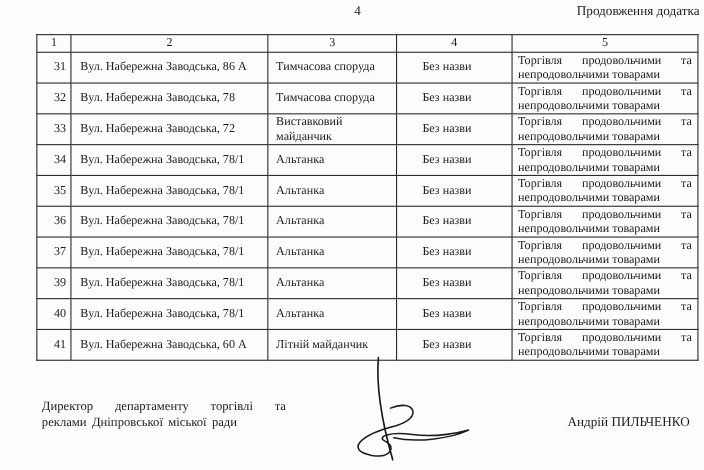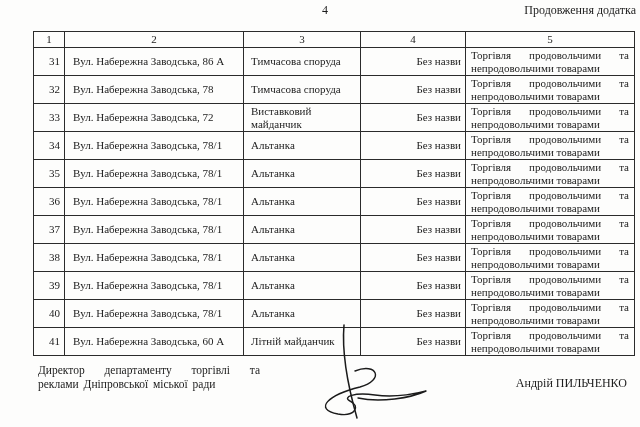--- a/index.html
+++ b/index.html
@@ -43,21 +43,21 @@
   .doc-table thead th{height:15px;text-align:center;padding:0 2px;}
   .doc-table tbody tr{height:27px;}
   .col-num{width:31px;}
   .col-addr{width:179px;}
   .col-type{width:117px;}
   .col-name{width:105px;}
   .col-purp{width:169px;}
   .doc-table td.c-num{text-align:right;}
   .doc-table td.c-addr{padding-left:8px;margin-left:47px;}
   .doc-table td.c-type{padding-left:7px;margin-left:44px;}
-  .doc-table td.c-name{padding-left:13px;vertical-align:middle;text-align:right;}
+  .doc-table td.c-name{padding-left:23px;vertical-align:middle;}
   .doc-table td.c-purp{
     text-align:justify;
     text-align-last:left;
     padding:1px 5px;
     vertical-align:middle;
   }
   
   .signatory-title{
     position:absolute;left:38px;top:363px;width:222px;
     font-size:11.5px;line-height:14px;
@@ -150,27 +150,20 @@
         </tr>
 
         <tr>
           <td class="c-num">37</td>
           <td class="c-addr">Вул. Набережна Заводська, 78/1</td>
           <td class="c-type">Альтанка</td>
           <td class="c-name">Без назви</td>
           <td class="c-purp">Торгівля продовольчими та непродовольчими товарами</td>
         </tr>
 
-        <tr>
-          <td class="c-num">38</td>
-          <td class="c-addr">Вул. Набережна Заводська, 78/1</td>
-          <td class="c-type">Альтанка</td>
-          <td class="c-name">Без назви</td>
-          <td class="c-purp">Торгівля продовольчими та непродовольчими товарами</td>
-        </tr>
 
         <tr>
           <td class="c-num">39</td>
           <td class="c-addr">Вул. Набережна Заводська, 78/1</td>
           <td class="c-type">Альтанка</td>
           <td class="c-name">Без назви</td>
           <td class="c-purp">Торгівля продовольчими та непродовольчими товарами</td>
         </tr>
 
         <tr>

